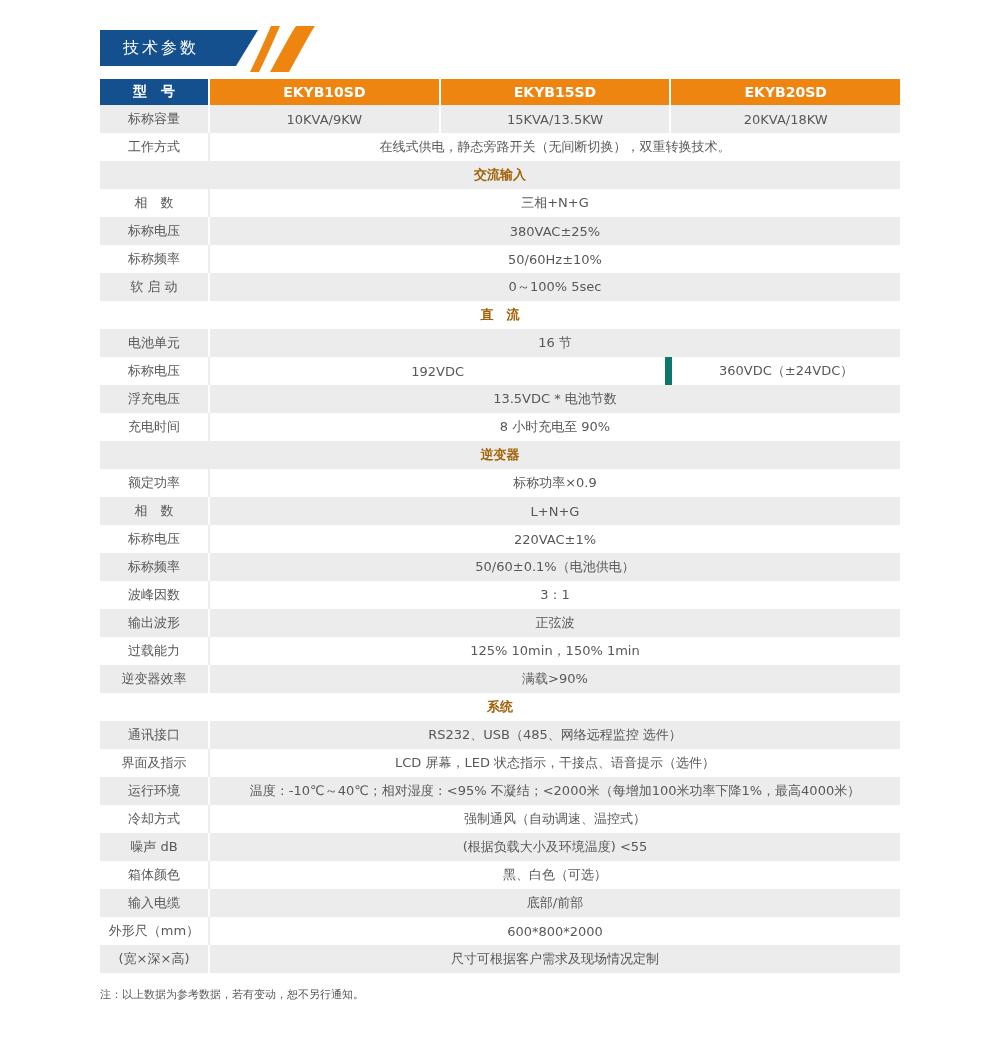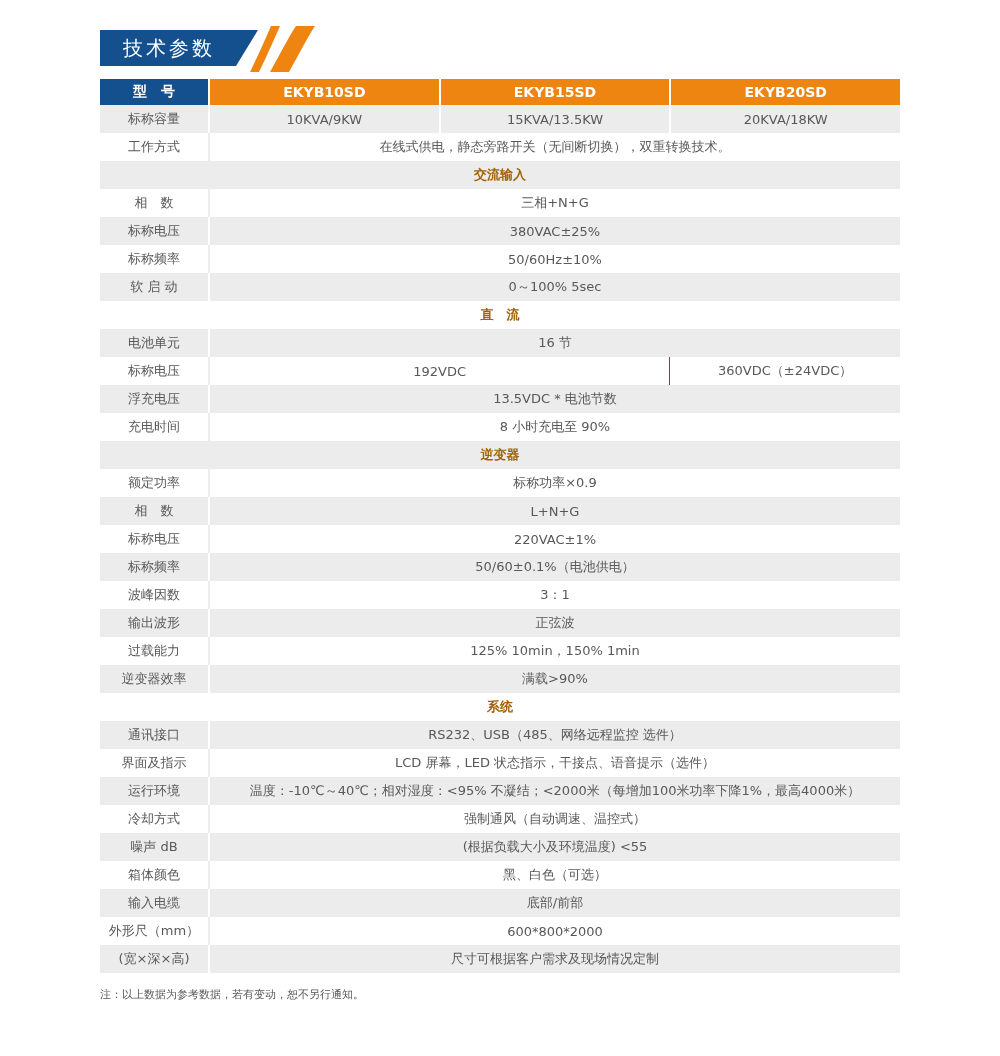--- a/index.html
+++ b/index.html
@@ -8,21 +8,21 @@
 
   
   .banner { position: relative; margin: 30px 0 13px 100px; height: 36px; width: 320px; }
   .banner-bg {
     position: absolute; left: 0; top: 0; width: 158px; height: 36px;
     background: #14508e;
     clip-path: polygon(0 0, 100% 0, calc(100% - 22px) 100%, 0 100%);
     display: flex; align-items: center;
   }
   .banner-title {
-    color: #fff; font-size: 20px; font-weight: 500; letter-spacing: 3px; padding-left: 23px;
+    color: #fff; font-size: 16px; font-weight: 500; letter-spacing: 3px; padding-left: 23px;
     white-space: nowrap;
   }
   .banner-swoosh { position: absolute; left: 140px; top: -4px; }
 
   
   .spec-table { margin-left: 100px; width: 800px; font-size: 13px; }
   .row { display: flex; height: 28px; }
   .row.gray { background: #ececec; }
   .row.white { background: #ffffff; }
 
@@ -31,21 +31,21 @@
     display: flex; align-items: center; justify-content: center;
     text-align: center; border-right: 2px solid #ffffff;
     white-space: nowrap;
   }
   .row.white .label { border-right-color: #ededed; }
 
   .vals { flex: 1 1 auto; display: flex; }
   .v { flex: 1; display: flex; align-items: center; justify-content: center; text-align: left; white-space: nowrap; }
   .v.span2 { flex: 2; }
   .row.gray .v + .v { border-left: 2px solid #ffffff; }
-  .row.white .v + .v { border-left: 1px solid #0f766e; }
+  .row.white .v + .v { border-left: 7px solid #0f766e; }
 
   
   .row.header { height: 26px; font-weight: bold; font-size: 14px; color: #ffffff; }
   .row.header .label { background: #14508e; border-right: 2px solid #ffffff; }
   .row.header .v { background: #ef8511; }
   .row.header .v + .v { border-left: 2px solid #ffffff; }
 
   
   .row.section { align-items: center; justify-content: center; font-weight: bold; color: #a16207; }
 

